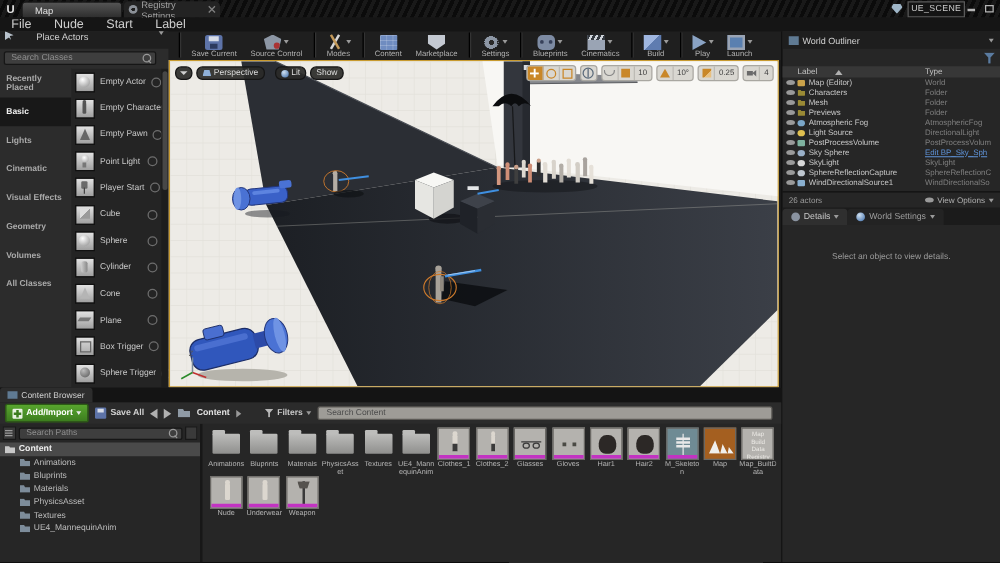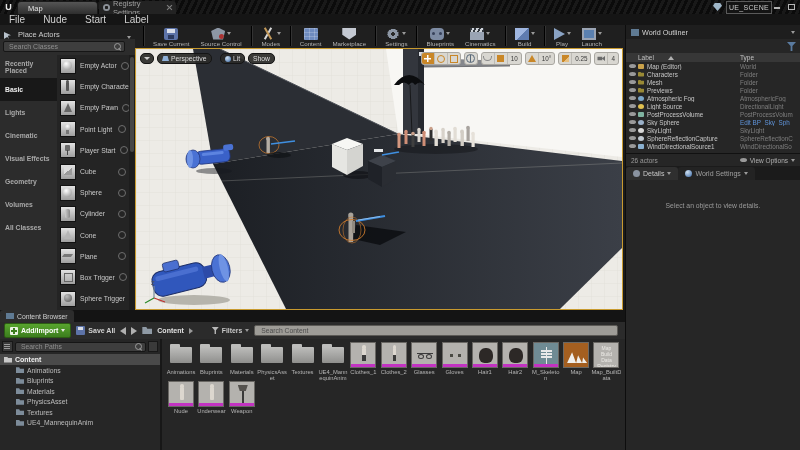--- a/index.html
+++ b/index.html
@@ -30,21 +30,21 @@
   .wb{width:8px;height:8px;position:relative;}
   .wb-min::before{content:"";position:absolute;left:1px;bottom:2px;width:6px;height:1.5px;background:#b5b5b5;}
   .wb-max::before{content:"";position:absolute;left:1px;top:1px;width:5px;height:4px;border:1px solid #b5b5b5;}
 
   
   .menubar{left:0;top:14px;width:800px;height:11px;background:#151515;display:flex;align-items:center;border-bottom:1px solid #0a0a0a;}
   .menu-item{padding:0 9px;font-size:10px;color:#cfcfcf;}
 
   
   .placeactors{left:0;top:25px;width:135px;height:285px;background:#2c2c2c;}
-  .pa-head{left:0;top:0;width:135px;height:14px;background:#1f1f1f;display:flex;align-items:flex-end;gap:7px;padding:0 4px;box-sizing:border-box;}
+  .pa-head{left:0;top:0;width:135px;height:14px;background:#1f1f1f;display:flex;align-items:flex-start;gap:18px;padding:0 4px;box-sizing:border-box;}
   .pa-ico{width:7px;height:7px;background:#b8c2cc;clip-path:polygon(0 0,100% 45%,55% 55%,70% 100%,45% 72%,0 100%);}
   .pa-title{font-size:7.5px;color:#cdcdcd;}
   .searchbox{display:flex;align-items:center;background:#3e3e3e;border:1px solid #161616;border-radius:2px;height:11px;padding:0 3px;box-sizing:border-box;}
   .searchbox input{flex:1;font-size:7px;color:#c2c2c2;width:10px;}
   .searchbox input::placeholder{color:#8f8f8f;}
   .mag{width:5px;height:5px;border:1px solid #9a9a9a;border-radius:50%;position:relative;flex:none;}
   .mag::after{content:"";position:absolute;left:4.2px;top:4.2px;width:3px;height:1px;background:#9a9a9a;transform:rotate(45deg);transform-origin:0 0;}
   .pa-search{left:3px;top:16px;width:122px;}
   .pa-cats{left:0;top:30px;width:57px;height:255px;background:#2c2c2c;}
   .pa-cat{height:23px;display:flex;align-items:center;padding-left:5px;font-size:6.8px;font-weight:bold;color:#a9a9a9;box-sizing:border-box;}

